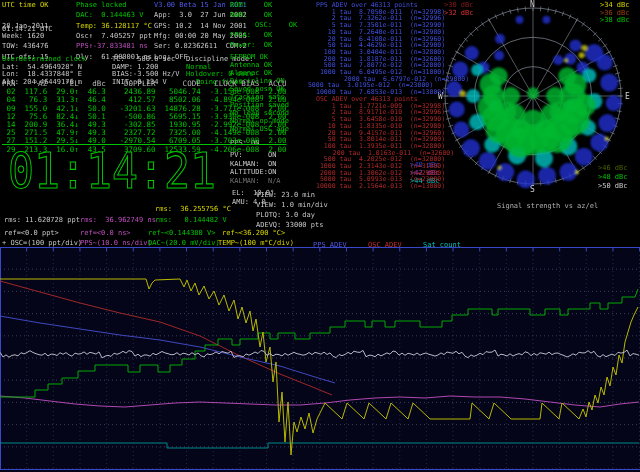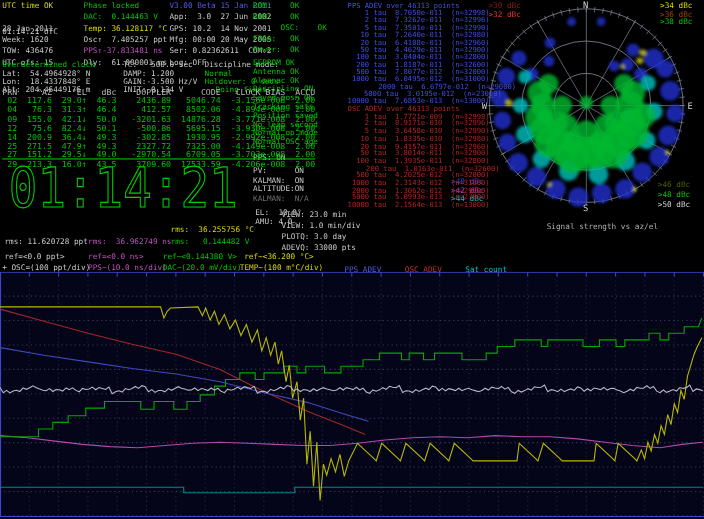--- a/index.html
+++ b/index.html
@@ -33,21 +33,21 @@
       <div class="ln" style="left: 154px; top: 22.6px; color: rgb(200, 200, 200);">GPS: 10.2  14 Nov 2001</div>
       <div class="ln" style="left: 154px; top: 32.9px; color: rgb(200, 200, 200);">Mfg: 00:00 20 May 2005</div>
       <div class="ln" style="left: 154px; top: 43.2px; color: rgb(200, 200, 200);">Ser: 0.82362611  COM:2</div>
       <div class="ln" style="left: 154px; top: 53.5px; color: rgb(200, 200, 200);">Log: OFF</div>
       <div class="ln" style="left: 2px; top: 56px; color: rgb(0, 196, 0);">Overdetermined clock</div>
       <div class="ln" style="left: 2px; top: 63.6px; color: rgb(200, 200, 200);">Lat:  54.4964928° N</div>
       <div class="ln" style="left: 2px; top: 71.2px; color: rgb(200, 200, 200);">Lon:  18.4337848° E</div>
       <div class="ln" style="left: 2px; top: 78.8px; color: rgb(200, 200, 200);">Alt: 204.46449176 m</div>
       <div class="ln" style="left: 112px; top: 56px; color: rgb(200, 200, 200);">TC:   500.0 sec</div>
       <div class="ln" style="left: 112px; top: 63.6px; color: rgb(200, 200, 200);">DAMP: 1.200</div>
-      <div class="ln" style="left: 112px; top: 71.2px; color: rgb(200, 200, 200);">GAIN:-3.500 Hz/V</div>
+      <div class="ln" style="left: 112px; top: 71.2px; color: rgb(200, 200, 200);">BIAS:-3.500 Hz/V</div>
       <div class="ln" style="left: 112px; top: 78.8px; color: rgb(200, 200, 200);">INIT: 0.134 V</div>
       <div class="ln" style="left: 186px; top: 56px; color: rgb(200, 200, 200);">Discipline mode:</div>
       <div class="ln" style="left: 186px; top: 63.6px; color: rgb(0, 196, 0);">Normal</div>
       <div class="ln" style="left: 186px; top: 71.2px; color: rgb(0, 196, 0);">Holdover: 0 secs</div>
       <div class="ln" style="left: 186px; top: 78.8px; color: rgb(0, 196, 0); margin-left: 10px;">Doing fixes</div>
       <div class="ln" style="left: 230px; top: 2px; color: rgb(0, 196, 0);">ROM:    OK</div>
       <div class="ln" style="left: 230px; top: 12px; color: rgb(0, 196, 0);">RAM:    OK</div>
       <div class="ln" style="left: 230px; top: 22px; color: rgb(0, 196, 0); padding-left: 25px;">OSC:    OK</div>
       <div class="ln" style="left: 230px; top: 32px; color: rgb(0, 196, 0);">FPGA:   OK</div>
       <div class="ln" style="left: 230px; top: 42px; color: rgb(0, 196, 0);">Power:  OK</div>
@@ -113,21 +113,21 @@
       <div class="ln" style="left: 316px; top: 15.4px; color: rgb(64, 80, 224); font-size: 6.5px;">    2 tau  7.3262e-011  (n=32996)</div>
       <div class="ln" style="left: 316px; top: 22.1px; color: rgb(64, 80, 224); font-size: 6.5px;">    5 tau  7.3501e-011  (n=32990)</div>
       <div class="ln" style="left: 316px; top: 28.8px; color: rgb(64, 80, 224); font-size: 6.5px;">   10 tau  7.2640e-011  (n=32980)</div>
       <div class="ln" style="left: 316px; top: 35.5px; color: rgb(64, 80, 224); font-size: 6.5px;">   20 tau  6.4108e-011  (n=32960)</div>
       <div class="ln" style="left: 316px; top: 42.2px; color: rgb(64, 80, 224); font-size: 6.5px;">   50 tau  4.4629e-011  (n=32900)</div>
       <div class="ln" style="left: 316px; top: 48.9px; color: rgb(64, 80, 224); font-size: 6.5px;">  100 tau  3.0404e-011  (n=32800)</div>
       <div class="ln" style="left: 316px; top: 55.6px; color: rgb(64, 80, 224); font-size: 6.5px;">  200 tau  1.8187e-011  (n=32600)</div>
       <div class="ln" style="left: 316px; top: 62.3px; color: rgb(64, 80, 224); font-size: 6.5px;">  500 tau  7.8077e-012  (n=32000)</div>
       <div class="ln" style="left: 316px; top: 69px; color: rgb(64, 80, 224); font-size: 6.5px;"> 1000 tau  6.0495e-012  (n=31000)</div>
       <div class="ln" style="left: 316px; top: 75.7px; color: rgb(64, 80, 224); font-size: 6.5px; margin-left: 24px;"> 2000 tau  6.6797e-012  (n=29000)</div>
-      <div class="ln" style="left: 327px; top: 82.4px; color: rgb(64, 80, 224); font-size: 6.5px;"> 5000 tau  3.0195e-012  (n=23000)</div>
+      <div class="ln" style="left: 304px; top: 82.4px; color: rgb(64, 80, 224); font-size: 6.5px;"> 5000 tau  3.0195e-012  (n=23000)</div>
       <div class="ln" style="left: 316px; top: 89.1px; color: rgb(64, 80, 224); font-size: 6.5px;">10000 tau  7.6853e-013  (n=13000)</div>
       <div class="ln" style="left: 316px; top: 96px; color: rgb(176, 40, 40); font-size: 6.5px;">OSC ADEV over 46313 points</div>
       <div class="ln" style="left: 316px; top: 102.7px; color: rgb(176, 40, 40); font-size: 6.5px;">    1 tau  1.7721e-009  (n=32998)</div>
       <div class="ln" style="left: 316px; top: 109.4px; color: rgb(176, 40, 40); font-size: 6.5px;">    2 tau  8.9171e-010  (n=32996)</div>
       <div class="ln" style="left: 316px; top: 116.1px; color: rgb(176, 40, 40); font-size: 6.5px;">    5 tau  3.6458e-010  (n=32990)</div>
       <div class="ln" style="left: 316px; top: 122.8px; color: rgb(176, 40, 40); font-size: 6.5px;">   10 tau  1.8335e-010  (n=32980)</div>
       <div class="ln" style="left: 316px; top: 129.5px; color: rgb(176, 40, 40); font-size: 6.5px;">   20 tau  9.4157e-011  (n=32960)</div>
       <div class="ln" style="left: 316px; top: 136.2px; color: rgb(176, 40, 40); font-size: 6.5px;">   50 tau  3.8014e-011  (n=32900)</div>
       <div class="ln" style="left: 316px; top: 142.9px; color: rgb(176, 40, 40); font-size: 6.5px;">  100 tau  1.3935e-011  (n=32800)</div>
       <div class="ln" style="left: 325px; top: 149.6px; color: rgb(176, 40, 40); font-size: 6.5px;">  200 tau  1.0163e-011  (n=32600)</div>

